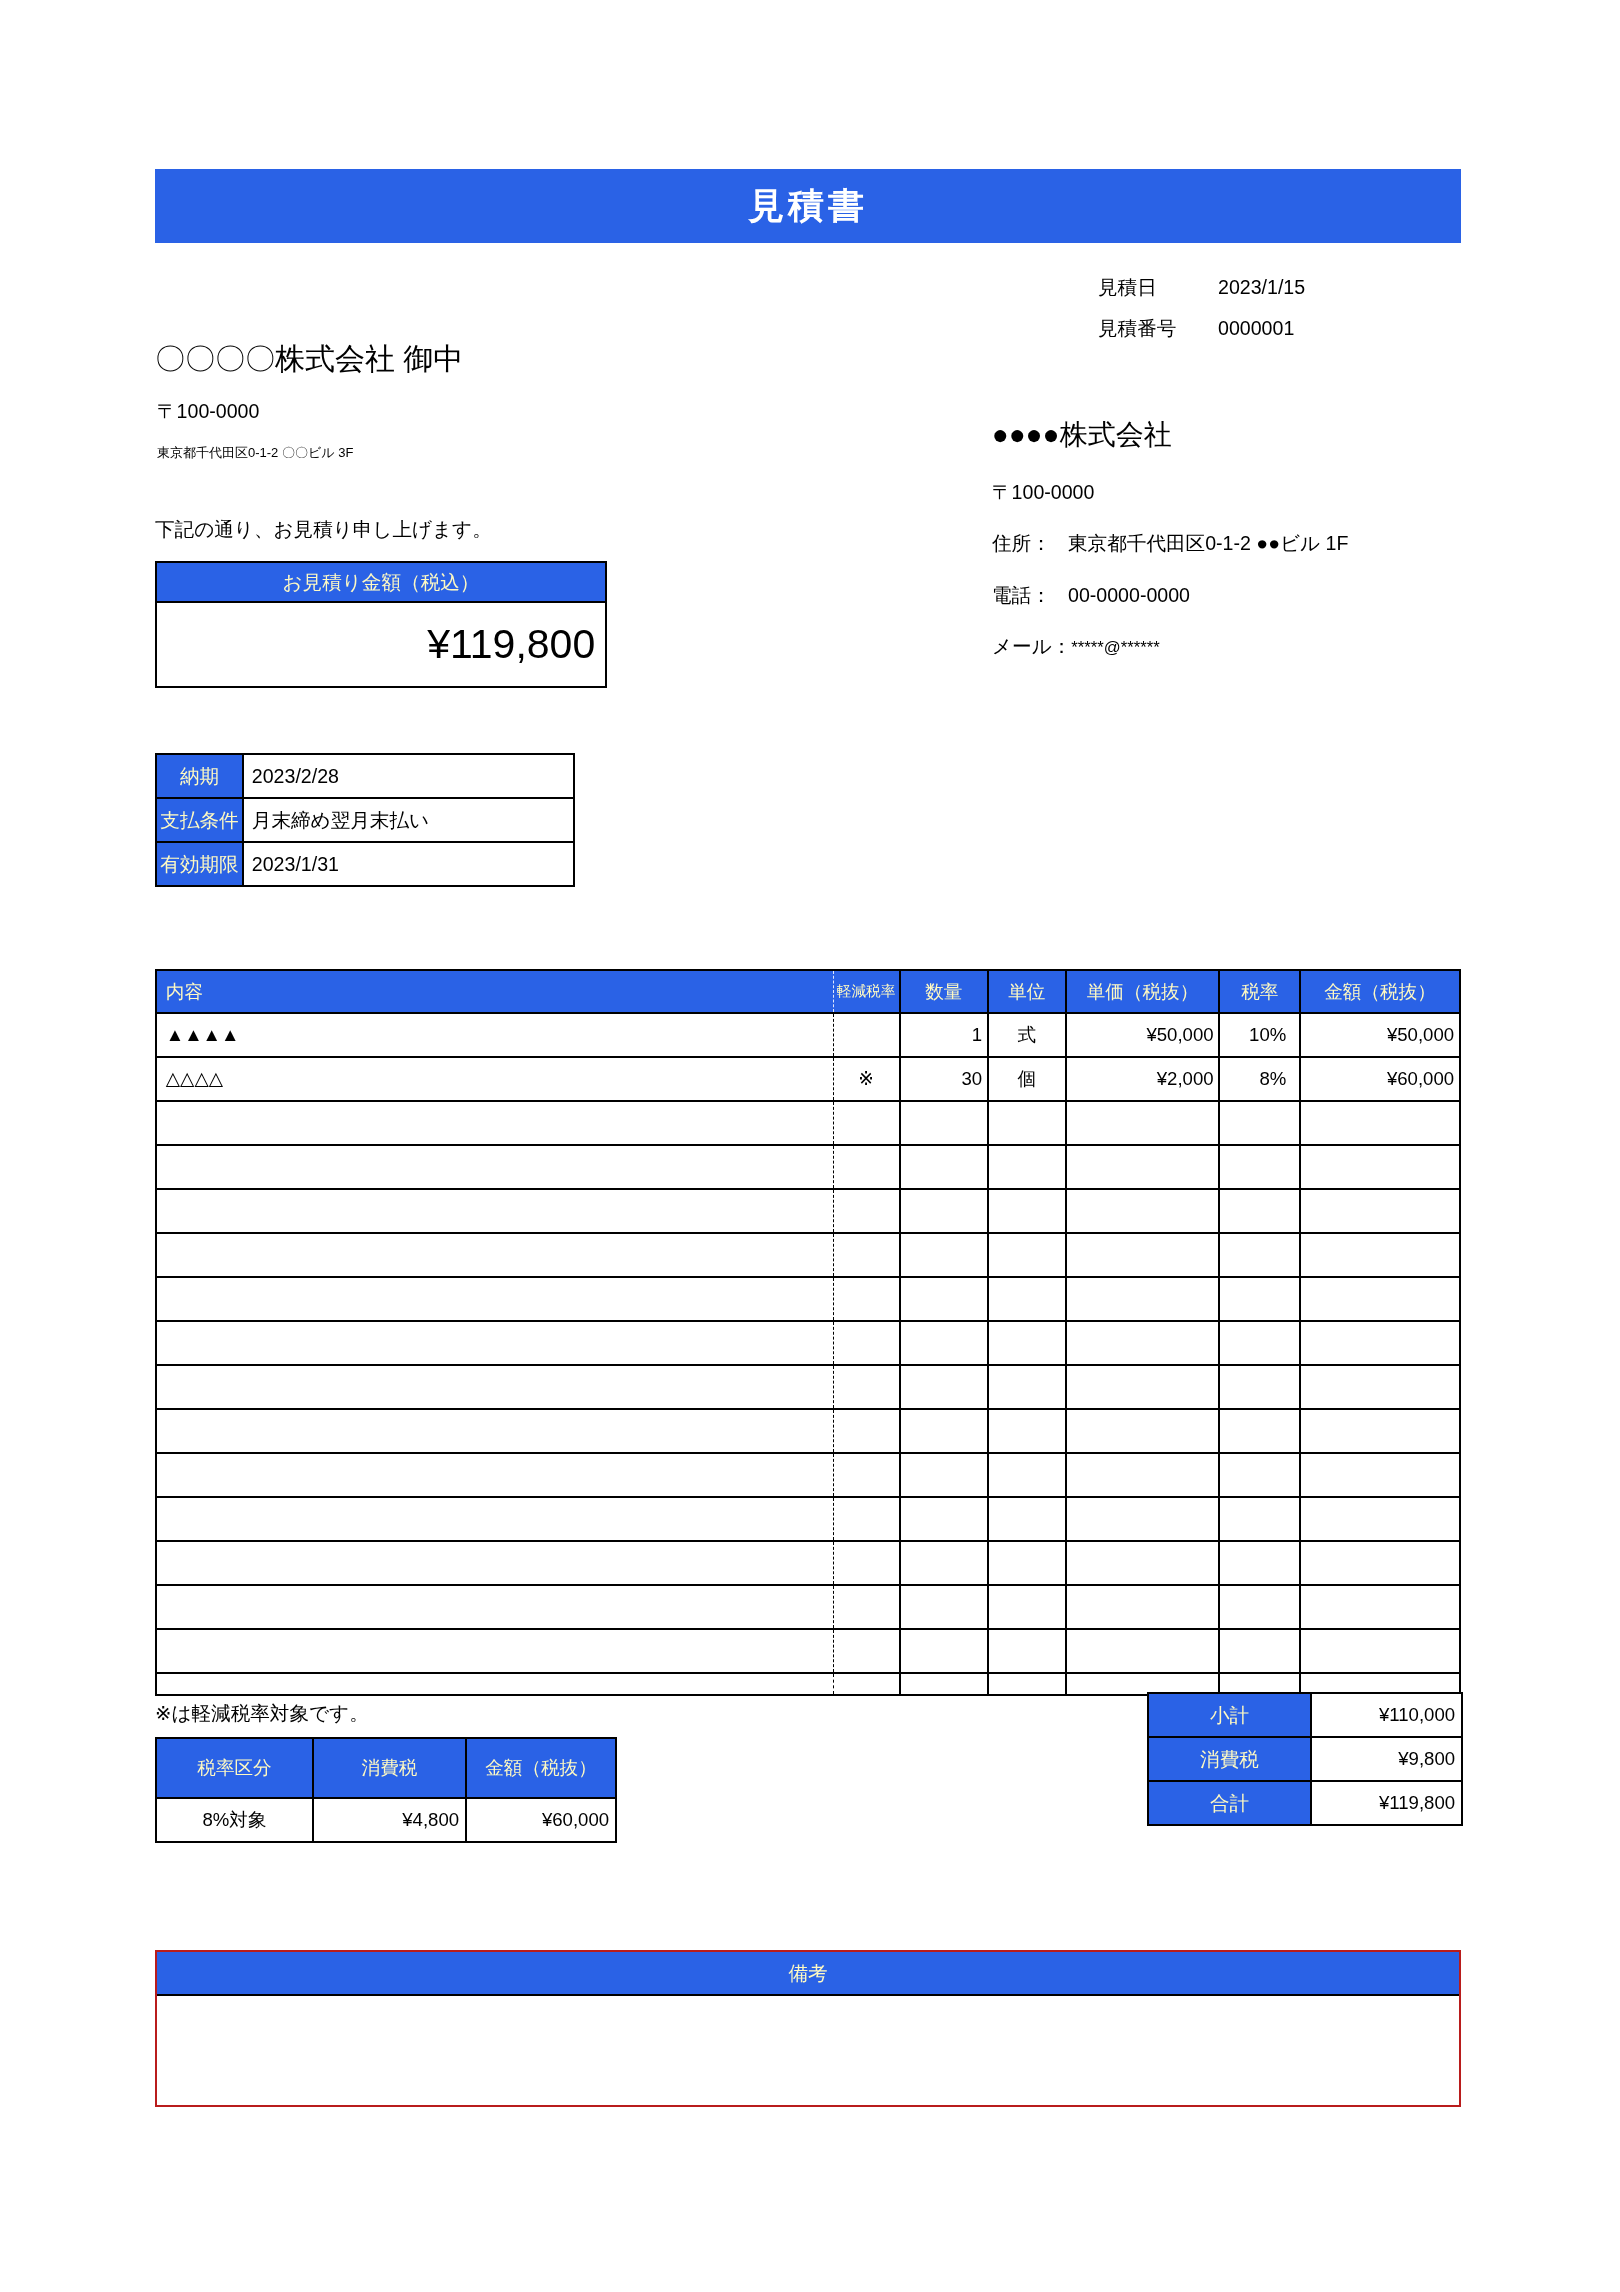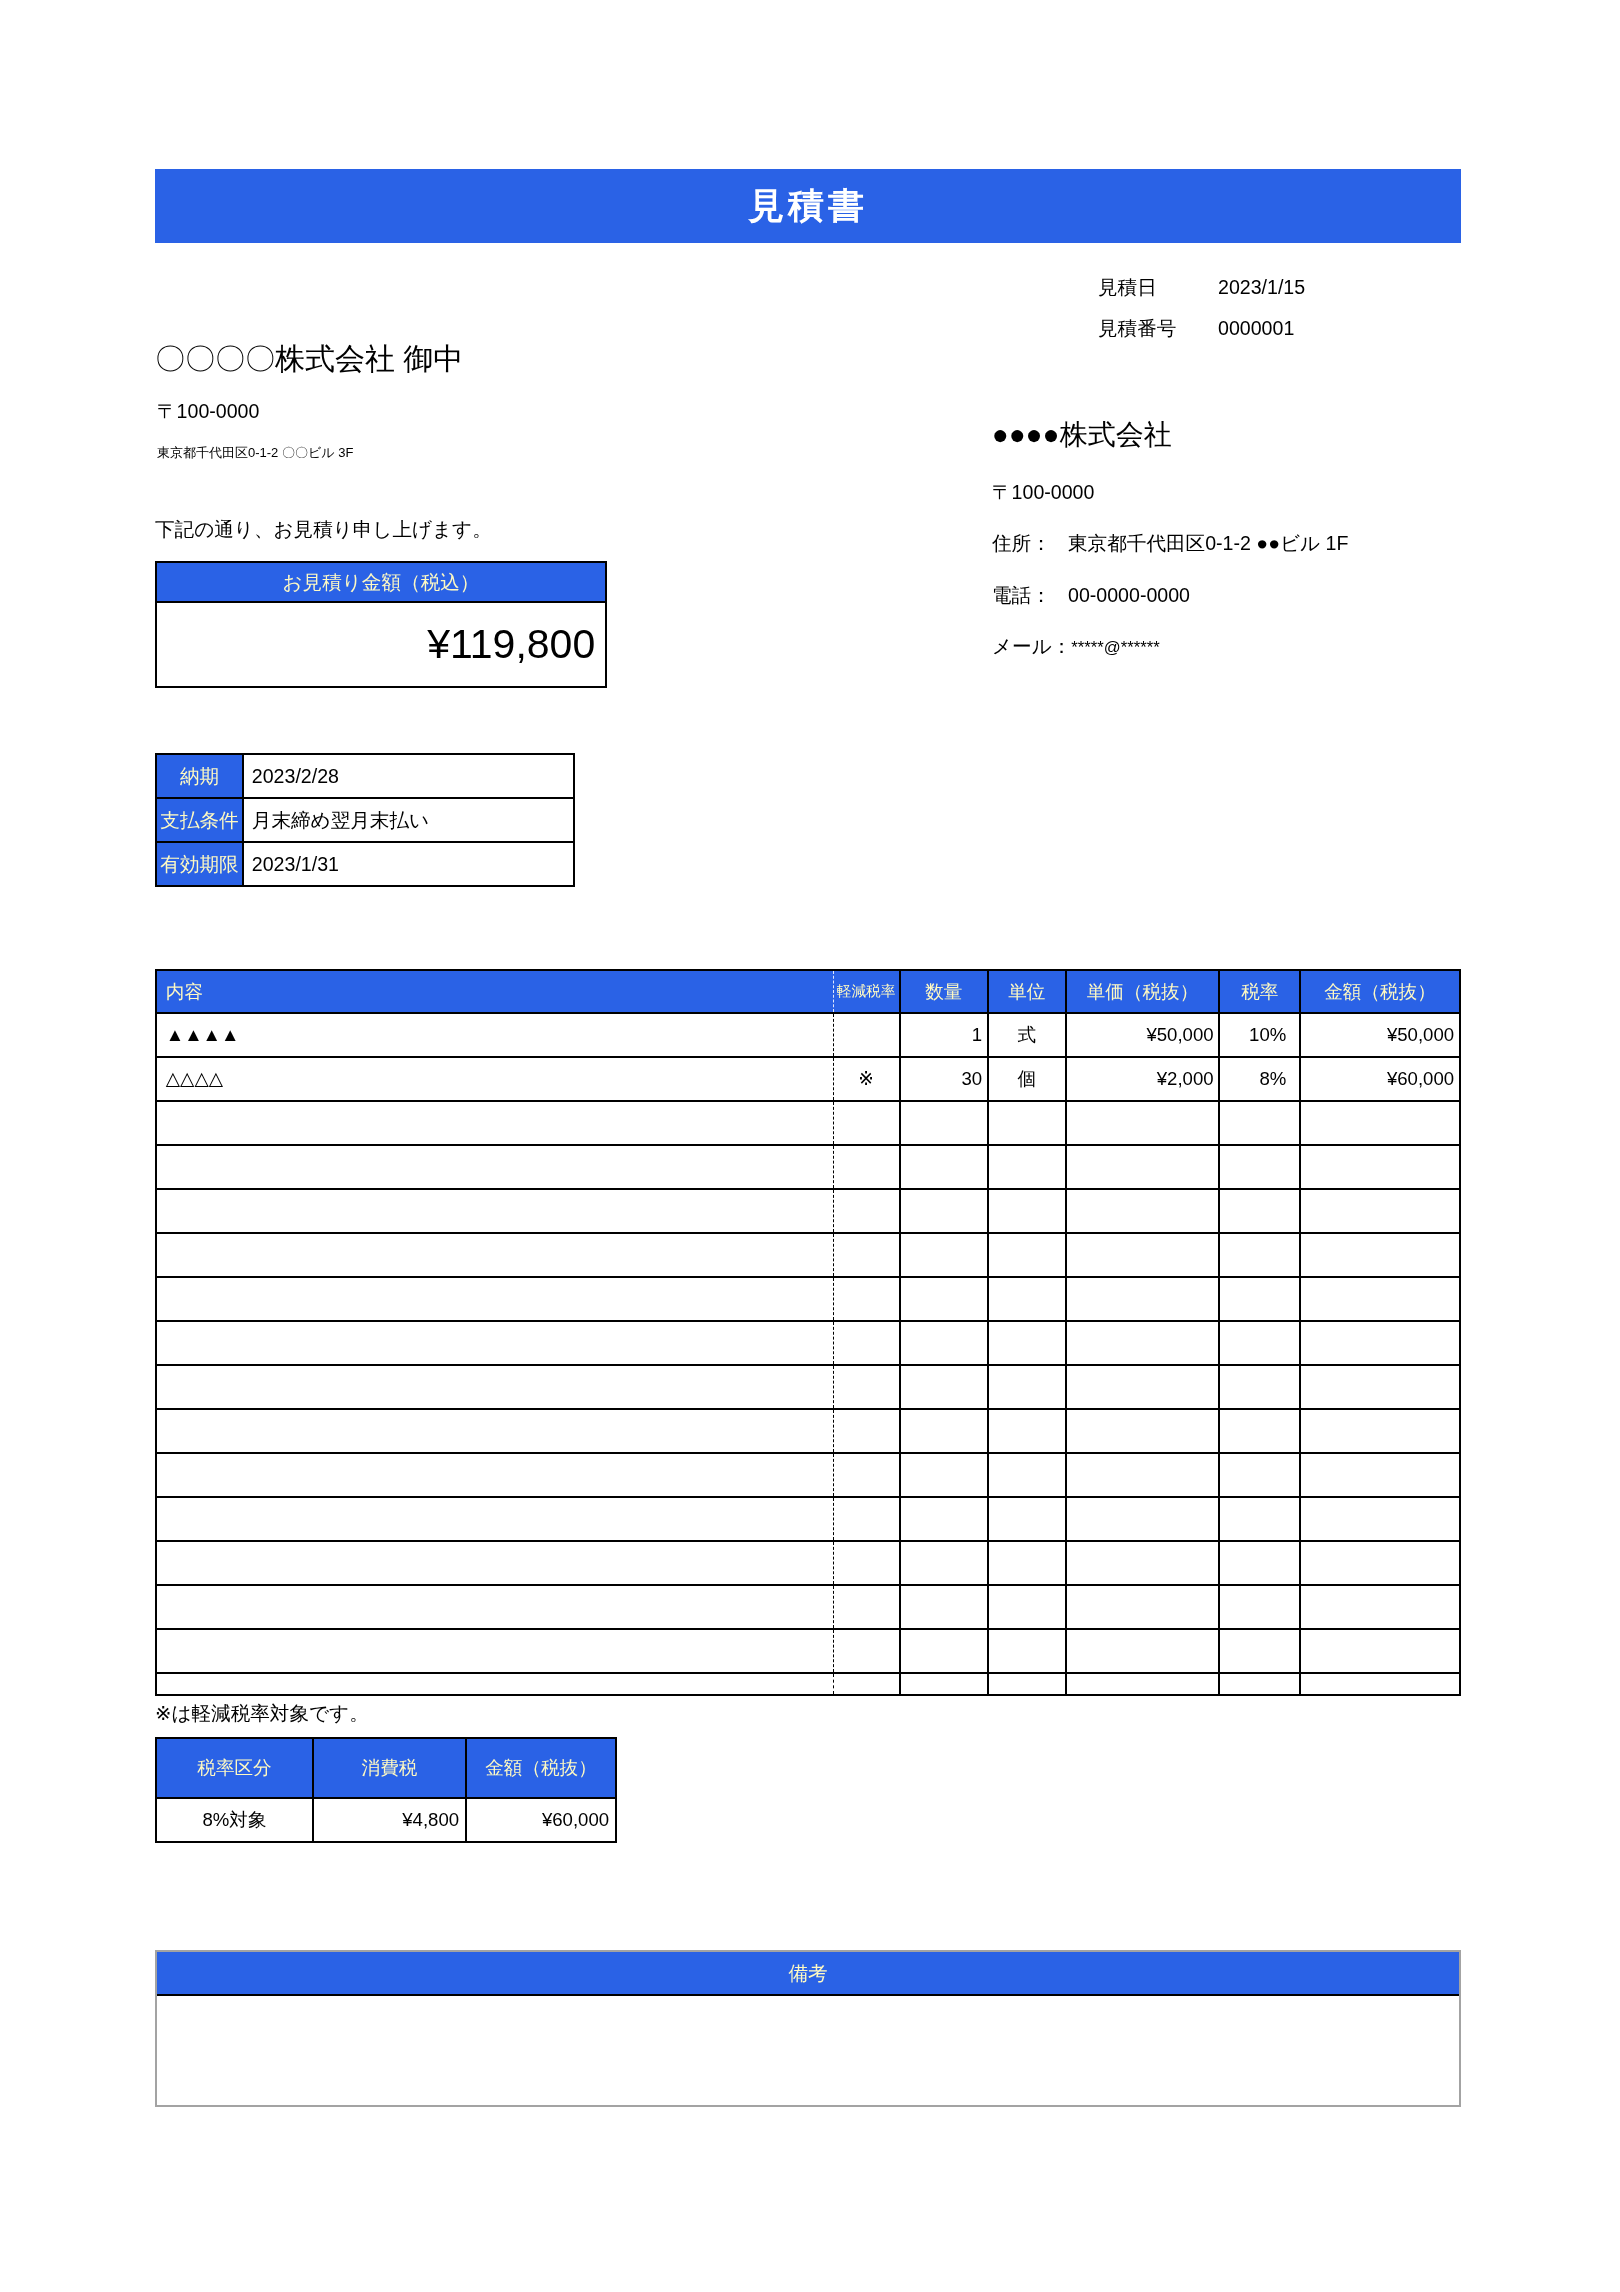--- a/index.html
+++ b/index.html
@@ -89,21 +89,21 @@
   .tax-table { position:absolute; left:155px; top:1737px; table-layout:fixed; }
   .tax-table th { border:2px solid #000; height:60px; font-weight:normal; font-size:18.6px; }
   .tax-table td { border:2px solid #000; height:44px; font-size:18.6px; background:#fff; }
   .tax-col-cat { width:157px; }
   .tax-col-tax { width:153px; }
   .tax-col-amt { width:150px; }
   .tax-table td.t-cat { text-align:center; }
   .tax-table td.t-tax, .tax-table td.t-amt { text-align:right; padding-right:5.9px; }
 
   
-  .remarks { position:absolute; left:155px; top:1950px; width:1306px; border:2px solid #a3a3a3; }
+  .remarks { position:absolute; left:155px; top:1950px; width:1306px; border:2px solid #b91c1c; }
   .remarks-header { height:44px; display:flex; align-items:center; justify-content:center;
     font-size:19.6px; border-bottom:2px solid #000; }
   .remarks-body { height:109px; background:#fff; }
 </style>
 </head>
 <body>
 
 <div class="page">
 
   <div class="title-bar">
@@ -323,20 +323,36 @@
           <td class="c-unit"></td>
           <td class="c-price"></td>
           <td class="c-rate"></td>
           <td class="c-amount"></td>
         </tr>
       </tbody>
   </table>
 
   <div class="note">※は軽減税率対象です。</div>
 
+  <table class="totals-table">
+    <tbody>
+        <tr>
+          <td class="total-label blue">小計</td>
+          <td class="total-value">¥110,000</td>
+        </tr>
+        <tr>
+          <td class="total-label blue">消費税</td>
+          <td class="total-value">¥9,800</td>
+        </tr>
+        <tr>
+          <td class="total-label blue">合計</td>
+          <td class="total-value">¥119,800</td>
+        </tr>
+      </tbody>
+  </table>
 
   <table class="tax-table">
     <thead>
       <tr>
           <th class="tax-col-cat blue">税率区分</th>
           <th class="tax-col-tax blue">消費税</th>
           <th class="tax-col-amt blue">金額（税抜）</th>
         </tr>
     </thead>
     <tbody>

